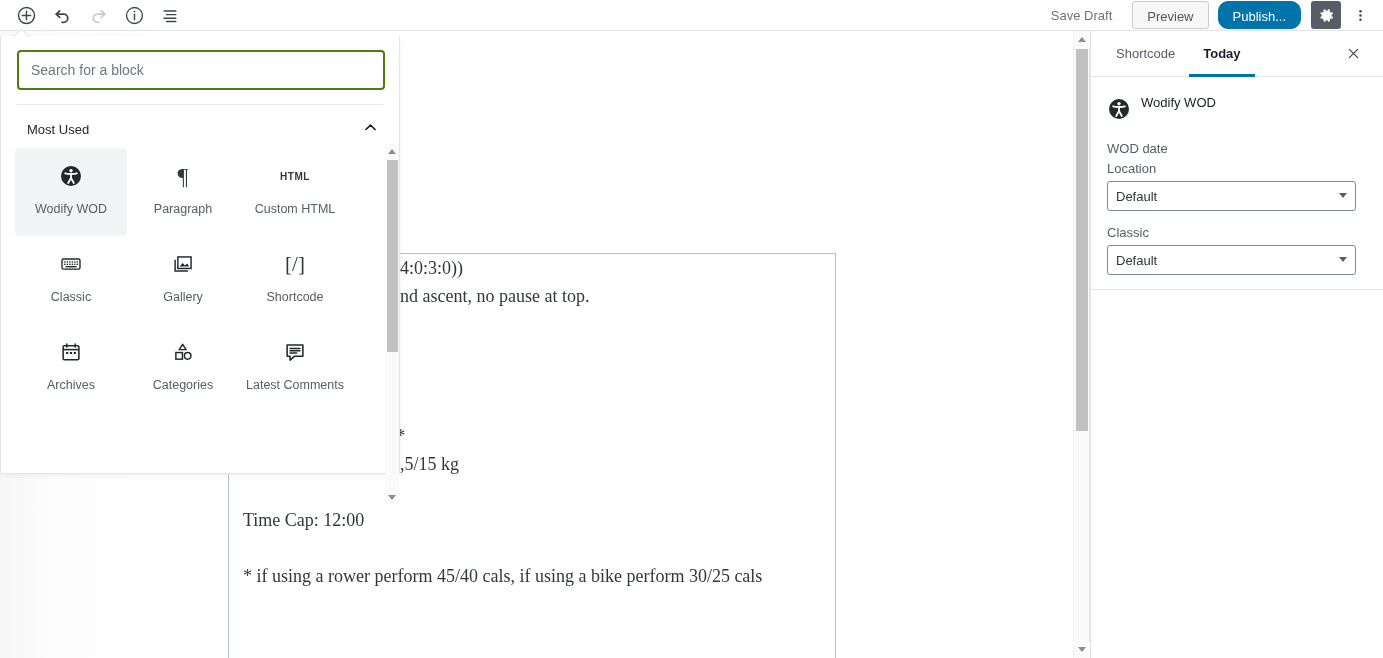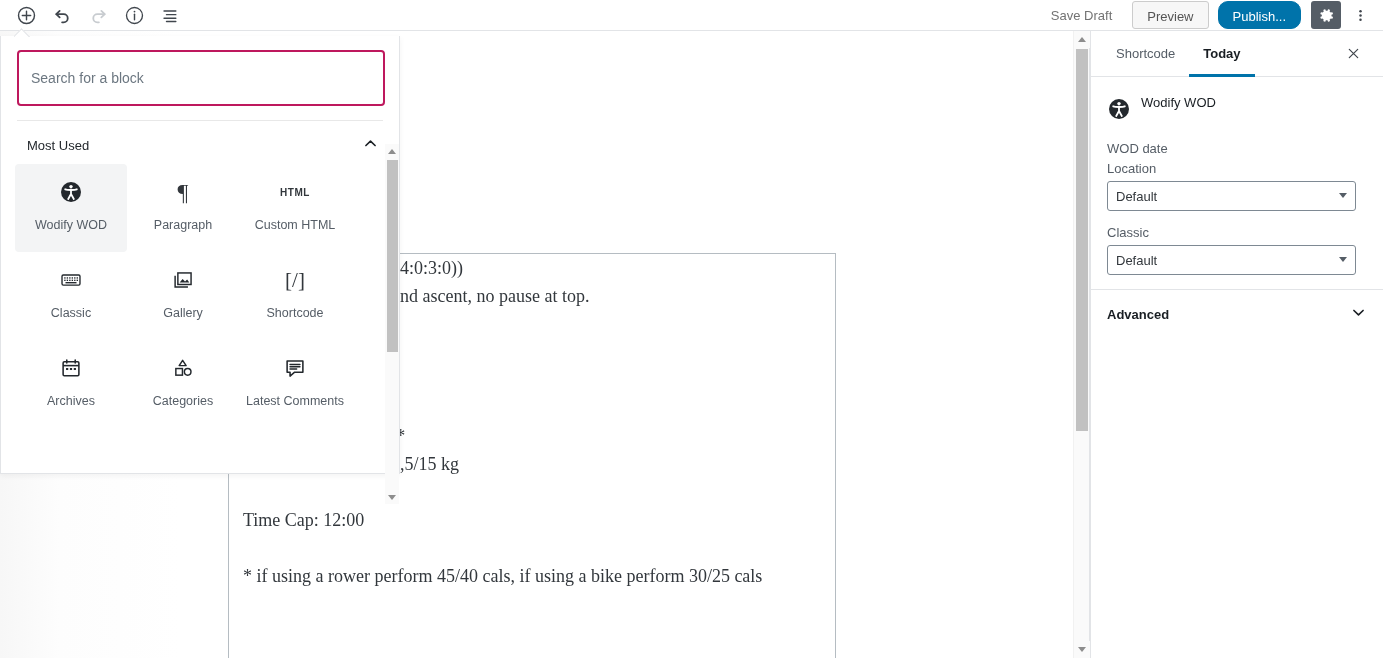--- a/index.html
+++ b/index.html
@@ -227,22 +227,22 @@
     background: #fff;
     border-left: 1px solid #e2e4e7;
     border-top: 1px solid #e2e4e7;
     transform: rotate(45deg);
   }
   .inserter-search-wrap {
     padding: 14px 16px 0 16px;
   }
   .inserter-search {
     width: 368px;
-    height: 56px;
-    border: 2px solid #be185d;
+    height: 40px;
+    border: 2px solid #4d7c0f;
     border-radius: 4px;
     padding: 0 12px;
     font-size: 14px;
     color: #32373c;
     font-family: "Liberation Sans", sans-serif;
     outline: none;
     background: #fff;
   }
   .inserter-search::placeholder { color: #6c7781; }
   .inserter-divider {
@@ -769,24 +769,16 @@
         <select>
           <option>Default</option>
         </select>
         <span class="caret"></span>
       </div>
 
     </div>
 
     <div class="sb-section-divider"></div>
 
-    <div class="advanced-row">
-      <span class="advanced-label">Advanced</span>
-      <span>
-        <svg width="17" height="17" viewBox="0 0 20 20">
-          <path d="M4.6 7.6 L10 12.8 L15.4 7.6" fill="none" stroke="#191e23" stroke-width="1.9" stroke-linecap="round" stroke-linejoin="round"></path>
-        </svg>
-      </span>
-    </div>
 
   </div>
 
 </div>
 
 </body></html>

